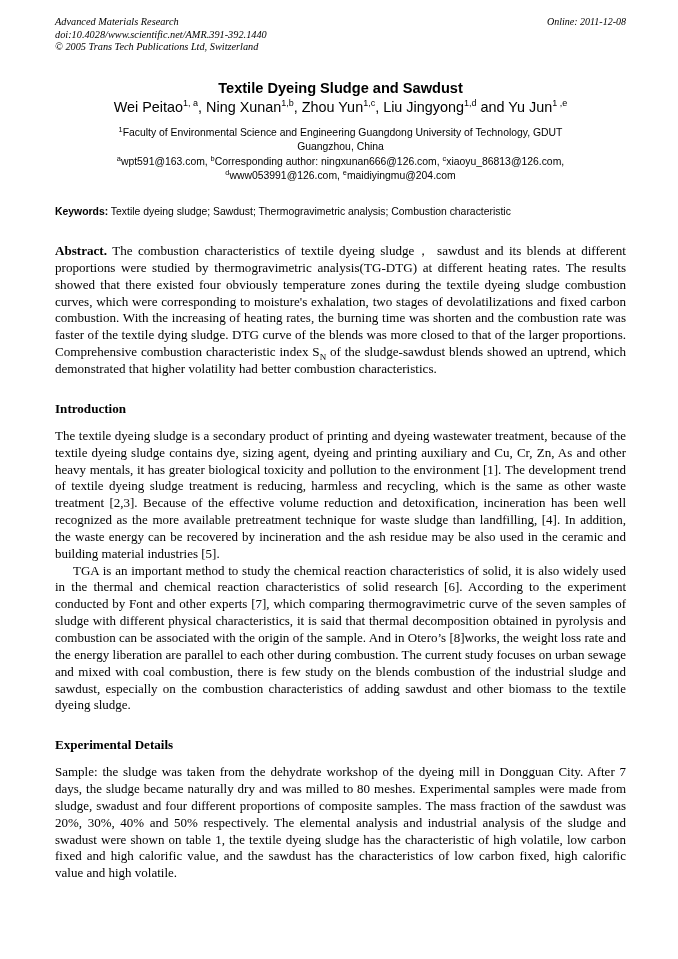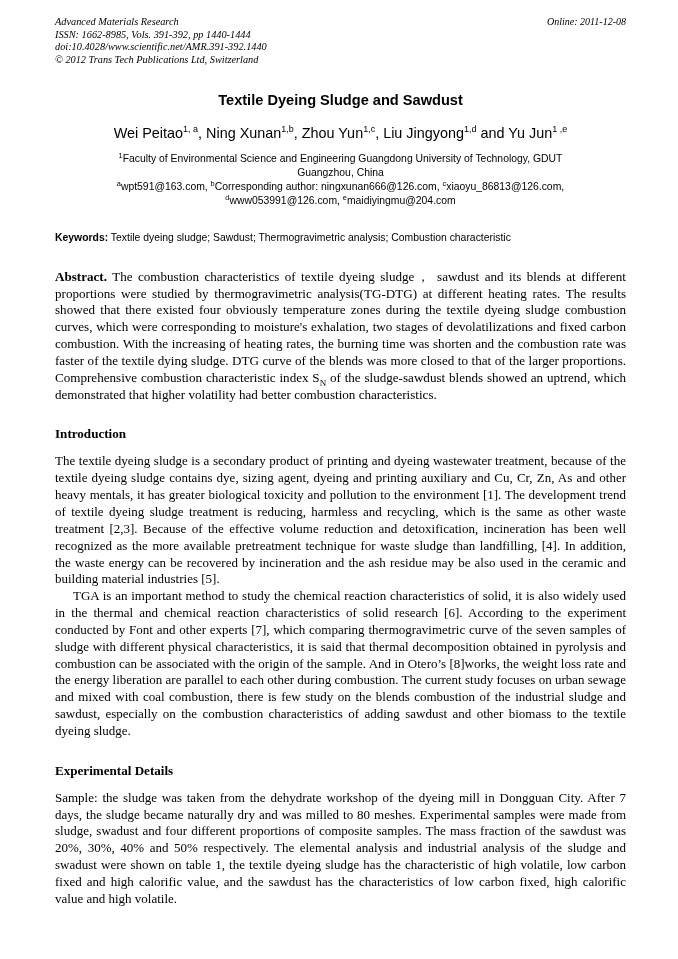--- a/index.html
+++ b/index.html
@@ -52,21 +52,20 @@
     margin-top: 25px;
   }
   .title-block .tline { display: block; }
 
   
   .authors {
     text-align: center;
     font-family: "Liberation Sans", "DejaVu Sans", sans-serif;
     font-size: 14.4px;
     line-height: 20px;
-    margin-top: 13px;
   }
   .authors sup { font-size: 9px; vertical-align: super; line-height: 0; }
 
   
   .affil {
     text-align: center;
     font-family: "Liberation Sans", "DejaVu Sans", sans-serif;
     font-size: 10.4px;
     line-height: 14.2px;
     margin-top: 9px;
@@ -115,23 +114,22 @@
   sub.sn { font-size: 9px; vertical-align: sub; line-height: 0; }
 </style>
 </head>
 <body>
 
 <div class="page">
 
   <div class="masthead">
     <span class="online">Online: 2011-12-08</span>
     <span class="line">Advanced Materials Research</span>
-    <span class="line">ISSN: 1662-8985, Vols. 391-392, pp 1440-1444</span>
     <span class="line">doi:10.4028/www.scientific.net/AMR.391-392.1440</span>
-    <span class="line">© 2012 Trans Tech Publications Ltd, Switzerland</span>
+    <span class="line">© 2005 Trans Tech Publications Ltd, Switzerland</span>
   </div>
 
   <div class="title-block">
     <span class="tline">Textile Dyeing Sludge and Sawdust</span>
   </div>
 
   <div class="authors">
     <span>Wei Peitao</span><sup>1, a</sup><span>, </span><span>Ning Xunan</span><sup>1,b</sup><span>, </span><span>Zhou Yun</span><sup>1,c</sup><span>, </span><span>Liu Jingyong</span><sup>1,d</sup> <span>and</span> <span>Yu Jun</span><sup>1 ,e</sup>
   </div>
 

